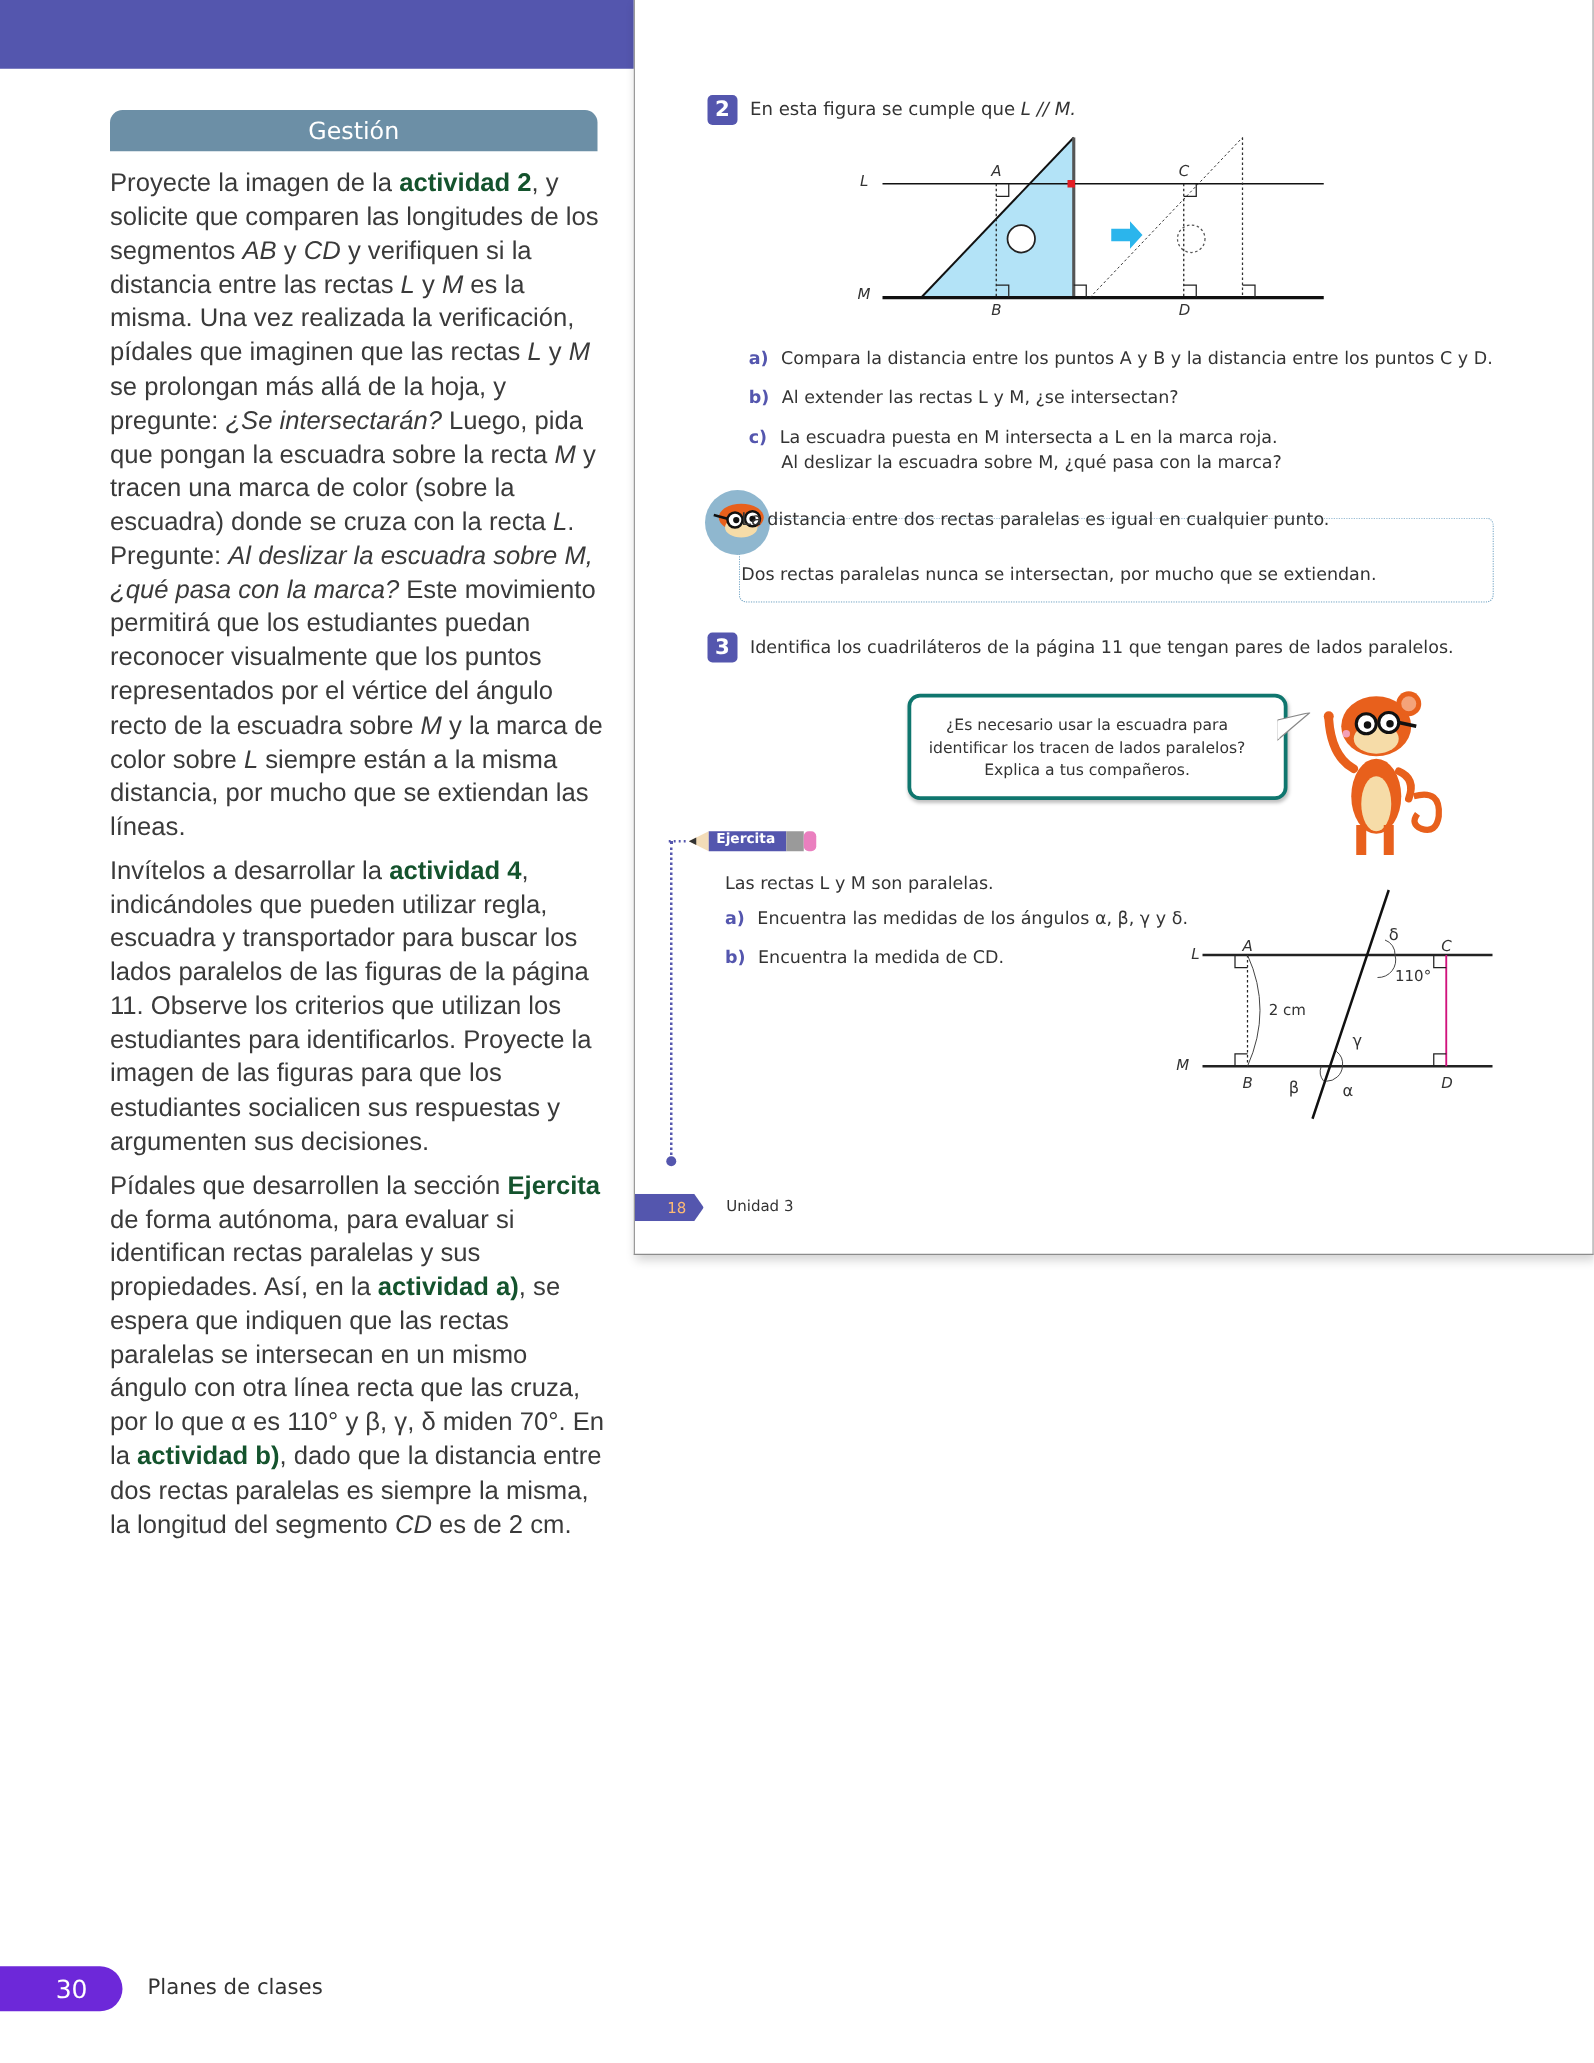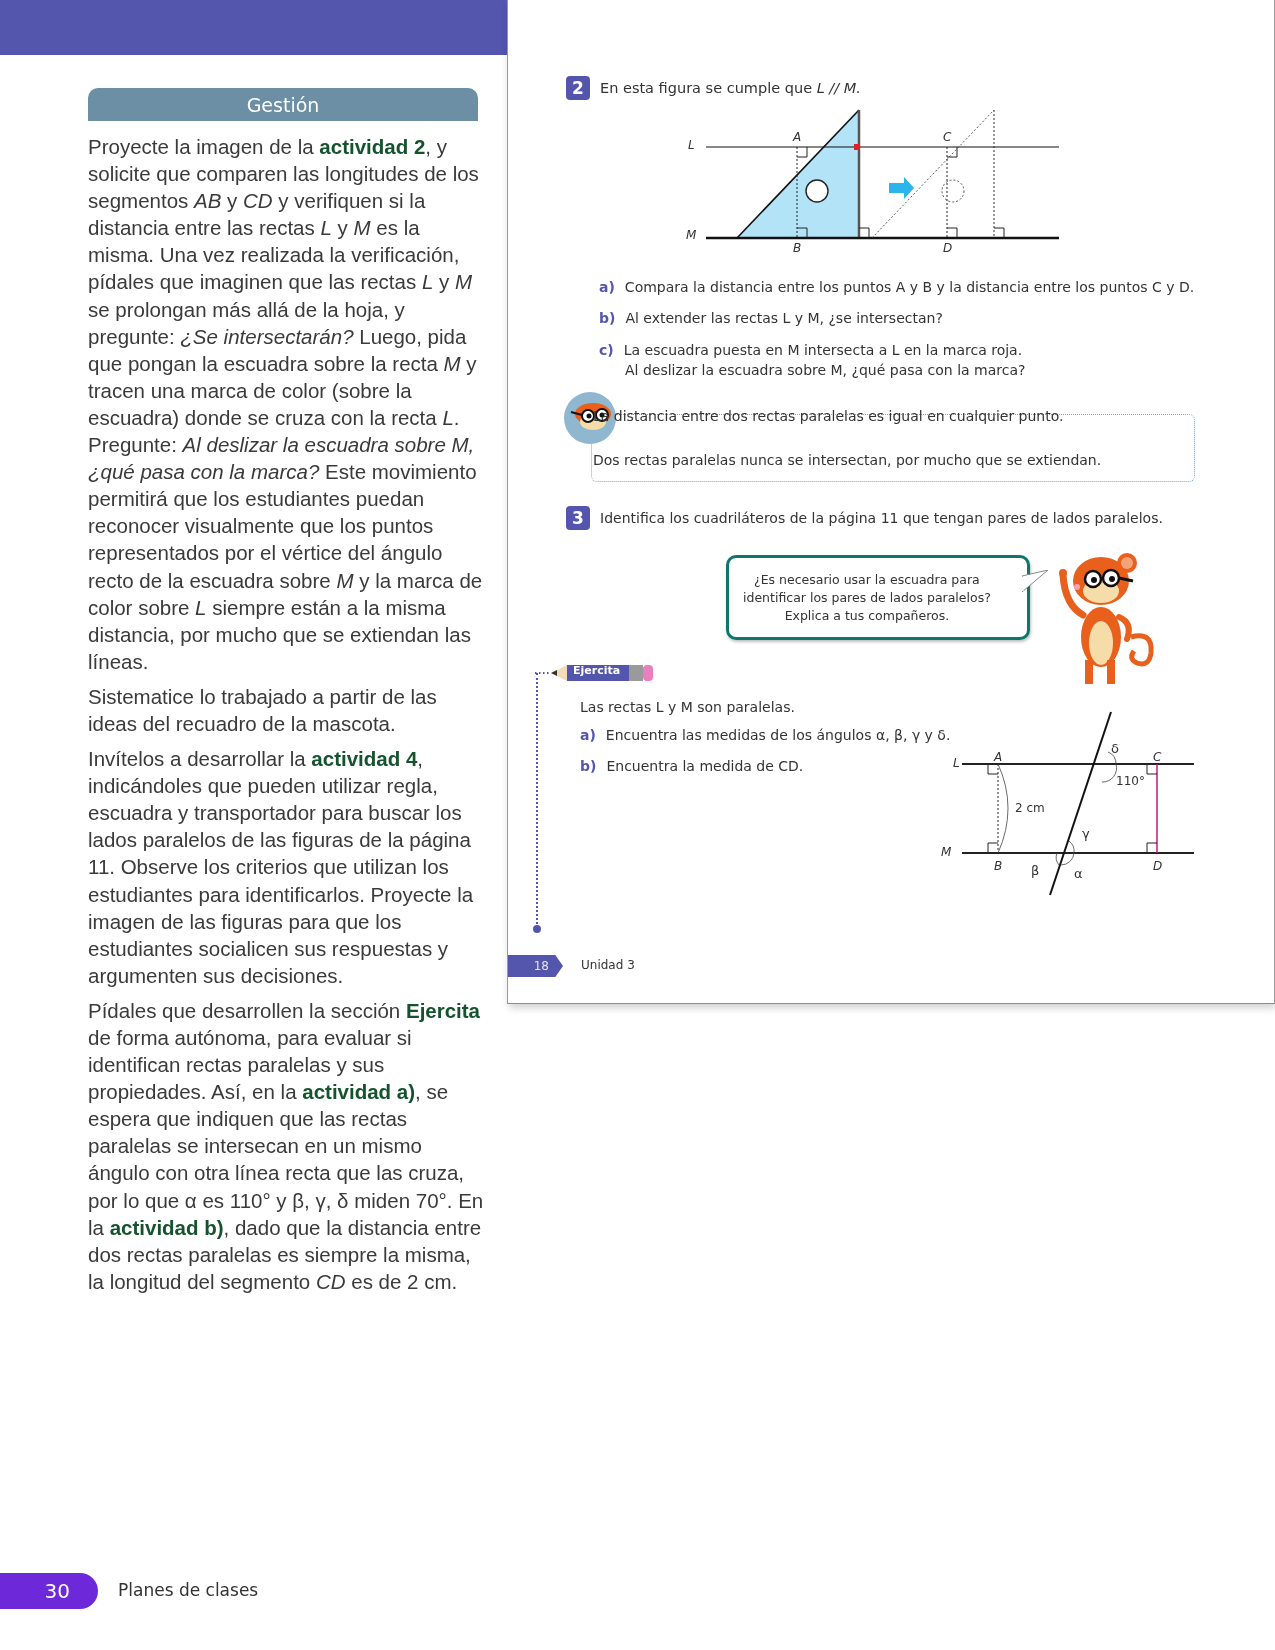--- a/index.html
+++ b/index.html
@@ -26,34 +26,33 @@
   .rt { position:absolute; font-size:14px; color:#333; white-space:nowrap; }
   .lbl { color:#5456ae; font-weight:bold; margin-right:10px; }
   .infobox { position:absolute; left:83px; top:414px; width:602px; height:66px;
              border:1.5px dotted #7aa9c7; border-radius:6px; }
   .bubble { position:absolute; left:218px; top:555px; width:298px; height:79px; border:3px solid #0f766e;
             border-radius:10px; background:#fff; box-shadow:1px 2px 3px rgba(0,0,0,0.25);text-align:center; }
   .bubble-text { position:absolute; left:14px; top:13px; font-size:12.5px; line-height:18px; color:#333; }
   .ejercita-line { position:absolute; left:28px; top:673px; width:2px; height:255px;
                    border-left:2px dotted #5456ae; }
   .footer-right-num { position:absolute; left:0; top:955px; width:55px; height:22px; background:#5456ae;
-                      color:#e5e5e5; font-size:12px; line-height:22px; text-align:right; padding-right:14px;
+                      color:#fdba74; font-size:12px; line-height:22px; text-align:right; padding-right:14px;
                       box-sizing:border-box; clip-path:polygon(0 0,86% 0,100% 50%,86% 100%,0 100%); }
   .footer-right-label { position:absolute; left:73px; top:958px; font-size:12px; color:#333; }
   i { font-style:italic; }
 </style>
 </head>
 <body>
 
 <div class="topbar"></div>
 <div class="gestion">Gestión</div>
 
 <div class="left-text">
   <p><span>Proyecte la imagen de la </span><b>actividad 2</b><span>, y solicite que comparen las longitudes de los segmentos </span><i>AB</i><span> y </span><i>CD</i><span> y verifiquen si la distancia entre las rectas </span><i>L</i><span> y </span><i>M</i><span> es la misma. Una vez realizada la verificación, pídales que imaginen que las rectas </span><i>L</i><span> y </span><i>M</i><span> se prolongan más allá de la hoja, y pregunte: </span><i>¿Se intersectarán?</i><span> Luego, pida que pongan la escuadra sobre la recta </span><i>M</i><span> y tracen una marca de color (sobre la escuadra) donde se cruza con la recta </span><i>L</i><span>. Pregunte: </span><i>Al deslizar la escuadra sobre M, ¿qué pasa con la marca?</i><span> Este movimiento permitirá que los estudiantes puedan reconocer visualmente que los puntos representados por el vértice del ángulo recto de la escuadra sobre </span><i>M</i><span> y la marca de color sobre </span><i>L</i><span> siempre están a la misma distancia, por mucho que se extiendan las líneas.</span></p>
-  <p>Sistematice lo trabajado a partir de las ideas del recuadro de la mascota.</p>
   <p><span>Invítelos a desarrollar la </span><b>actividad 4</b><span>, indicándoles que pueden utilizar regla, escuadra y transportador para buscar los lados paralelos de las figuras de la página 11. Observe los criterios que utilizan los estudiantes para identificarlos. Proyecte la imagen de las figuras para que los estudiantes socialicen sus respuestas y argumenten sus decisiones.</span></p>
   <p><span>Pídales que desarrollen la sección </span><b>Ejercita</b><span> de forma autónoma, para evaluar si identifican rectas paralelas y sus propiedades. Así, en la </span><b>actividad a)</b><span>, se espera que indiquen que las rectas paralelas se intersecan en un mismo ángulo con otra línea recta que las cruza, por lo que α es 110° y β, γ, δ miden 70°. En la </span><b>actividad b)</b><span>, dado que la distancia entre dos rectas paralelas es siempre la misma, la longitud del segmento </span><i>CD</i><span> es de 2 cm.</span></p>
 </div>
 
 <div class="footer-left">30</div>
 <div class="footer-left-label">Planes de clases</div>
 
 <div class="panel">
 
   <div class="badge" style="left:58px; top:76px;">2</div>
@@ -106,21 +105,21 @@
   </svg>
   <div class="rt" style="left:85px; top:408px;">La distancia entre dos rectas paralelas es igual en cualquier punto.</div>
   <div class="rt" style="left:85px; top:452px;">Dos rectas paralelas nunca se intersectan, por mucho que se extiendan.</div>
 
   <div class="badge" style="left:58px; top:506px;">3</div>
   <div class="rt" style="left:92px; top:510px;">Identifica los cuadriláteros de la página 11 que tengan pares de lados paralelos.</div>
 
   <div class="bubble">
     <div class="bubble-text">
       <div>¿Es necesario usar la escuadra para</div>
-      <div>identificar los pares de lados paralelos?</div>
+      <div>identificar los tracen de lados paralelos?</div>
       <div>Explica a tus compañeros.</div>
     </div>
   </div>
   <svg class="abs" style="left:514px; top:570px;" width="30" height="30">
     <polygon points="0,6 26,0 0,22" fill="#fff" stroke="#888" stroke-width="1"></polygon>
     <line x1="0" y1="7" x2="0" y2="21" stroke="#fff" stroke-width="3"></line>
   </svg>
 
   <svg class="abs" style="left:525px; top:545px;" width="140" height="140">
     <path d="M98,92 q22,-6 20,16 q-2,14 -14,10 q-9,-4 -3,-12" fill="none" stroke="#e8601c" stroke-width="5"></path>

